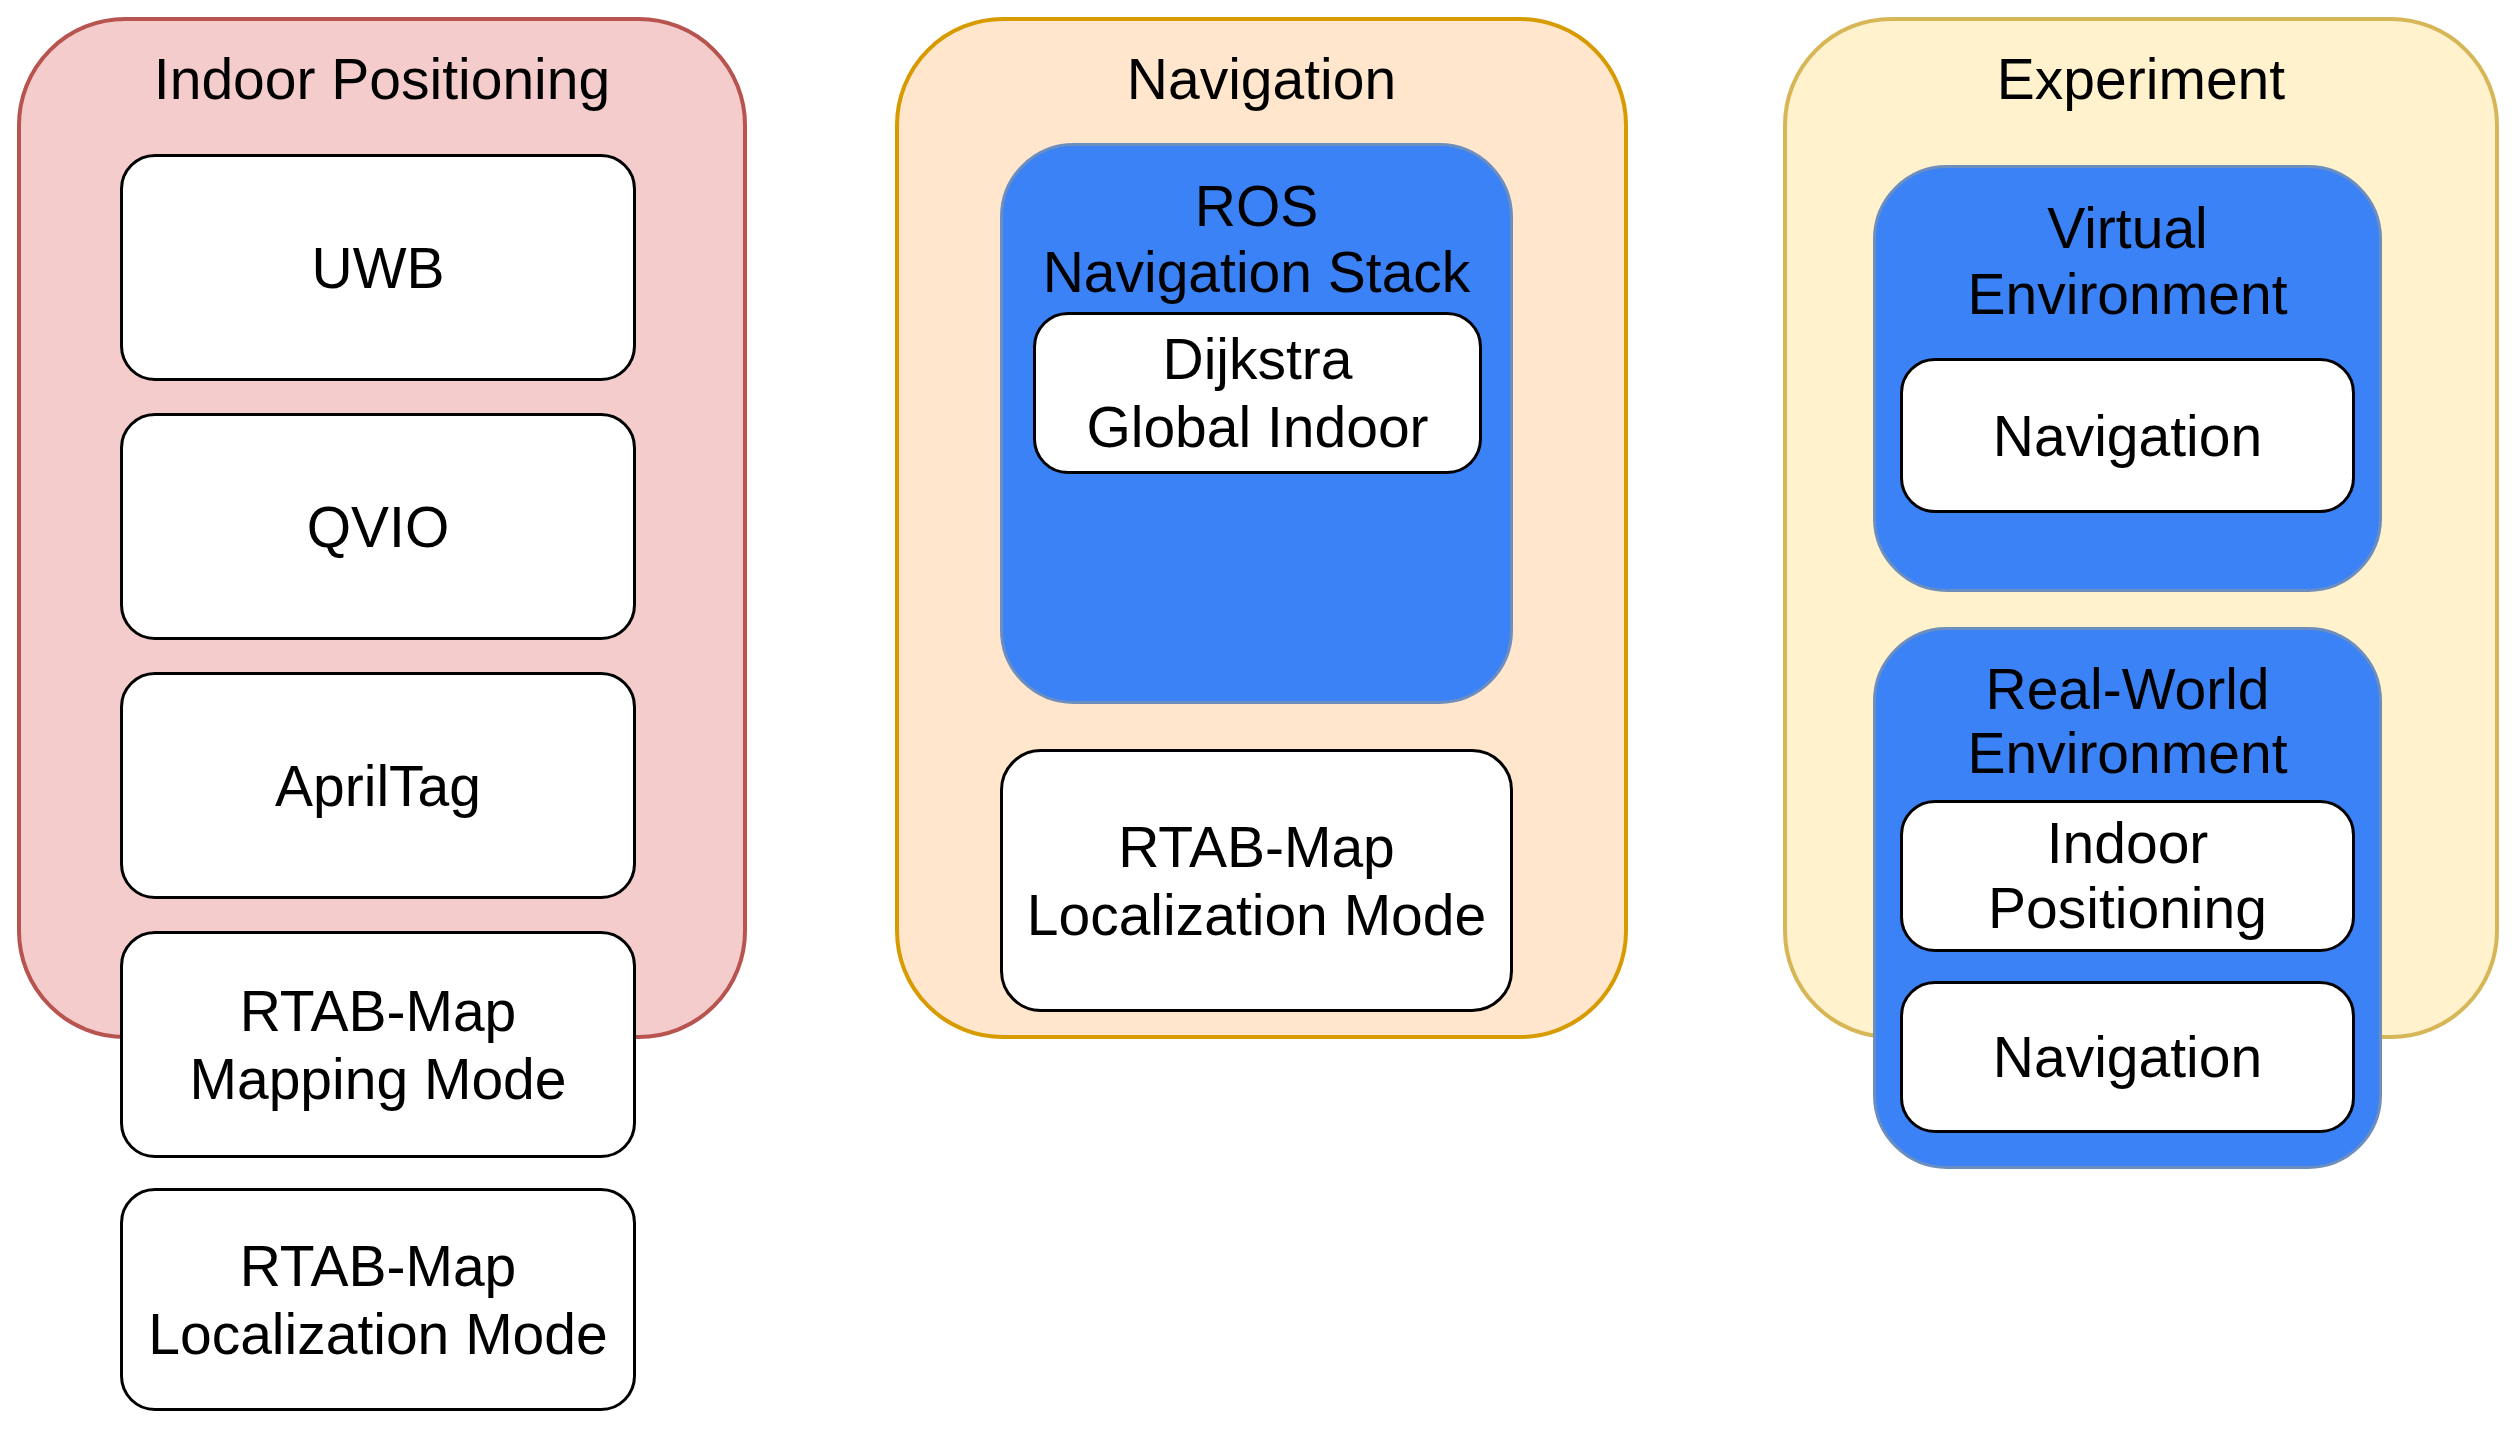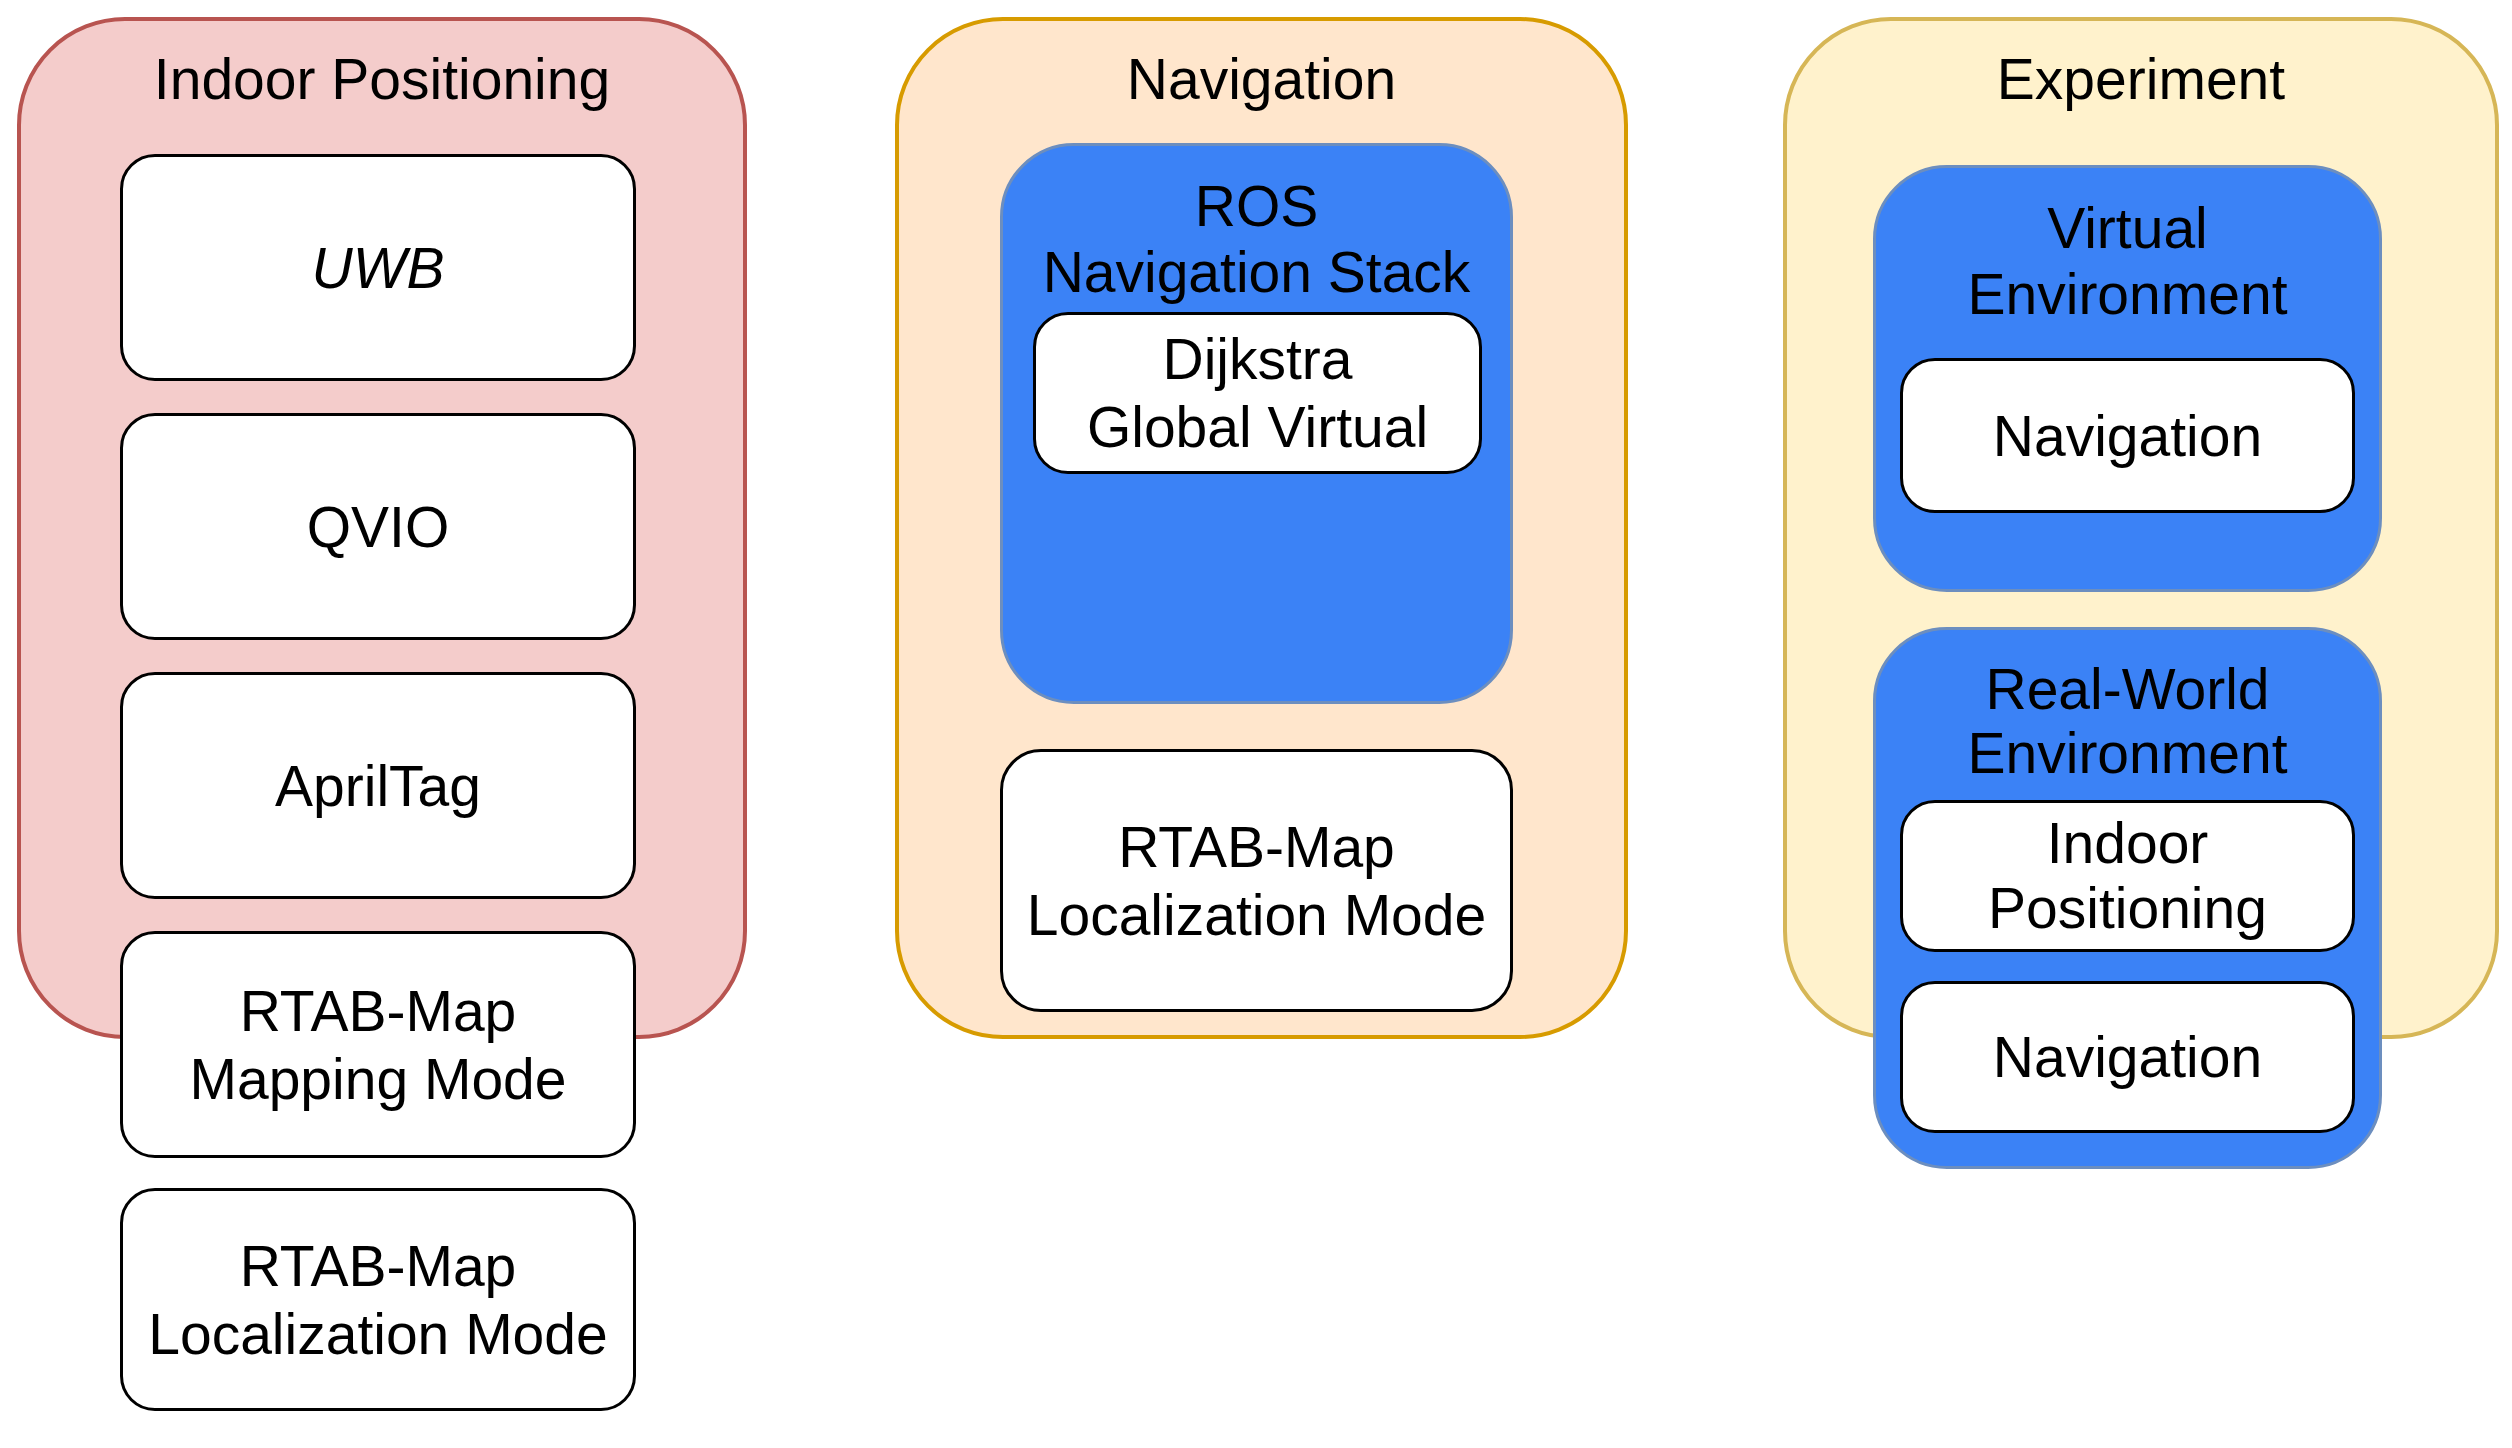--- a/index.html
+++ b/index.html
@@ -71,21 +71,21 @@
   }
 </style>
 </head>
 <body>
 
 <div id="canvas">
 
   <div class="pillar pillar-red">
     <div class="pillar-title">Indoor Positioning</div>
 
-    <div class="node" style="left:99px; top:133px; width:516px; height:227px;font-style:italic;">
+    <div class="node" style="left:99px; top:133px; width:516px; height:227px;">
       <div>UWB</div>
     </div>
 
     <div class="node" style="left:99px; top:392px; width:516px; height:227px;">
       <div>QVIO</div>
     </div>
 
     <div class="node" style="left:99px; top:651px; width:516px; height:227px;">
       <div>AprilTag</div>
     </div>
@@ -105,21 +105,21 @@
     <div class="pillar-title">Navigation</div>
 
     <div class="group" style="left:101px; top:122px; width:513px; height:561px;">
       <div class="group-title">
         <div>ROS</div>
         <div>Navigation Stack</div>
       </div>
 
       <div class="node" style="left:30px; top:166px; width:449px; height:162px;">
         <div>Dijkstra</div>
-        <div>Global Virtual</div>
+        <div>Global Indoor</div>
       </div>
 
     </div>
 
     <div class="node" style="left:101px; top:728px; width:513px; height:263px; border-radius:41px;">
       <div>RTAB-Map</div>
       <div>Localization Mode</div>
     </div>
   </div>
 

